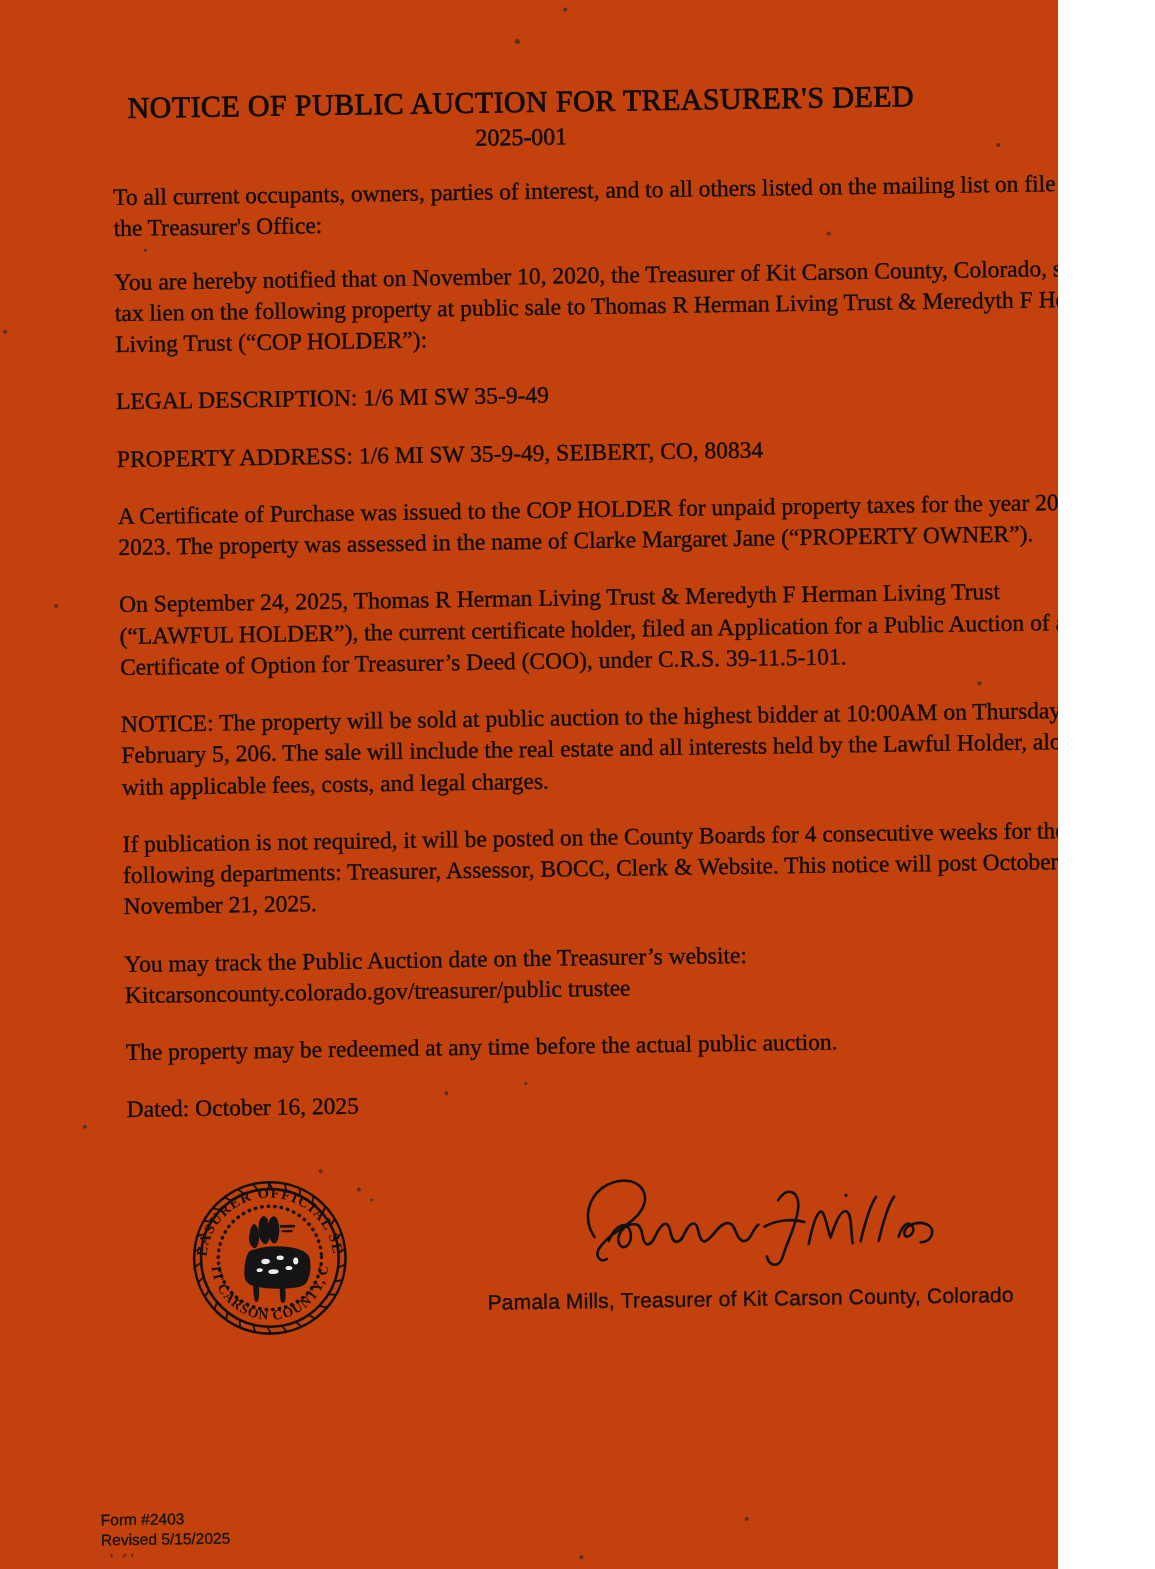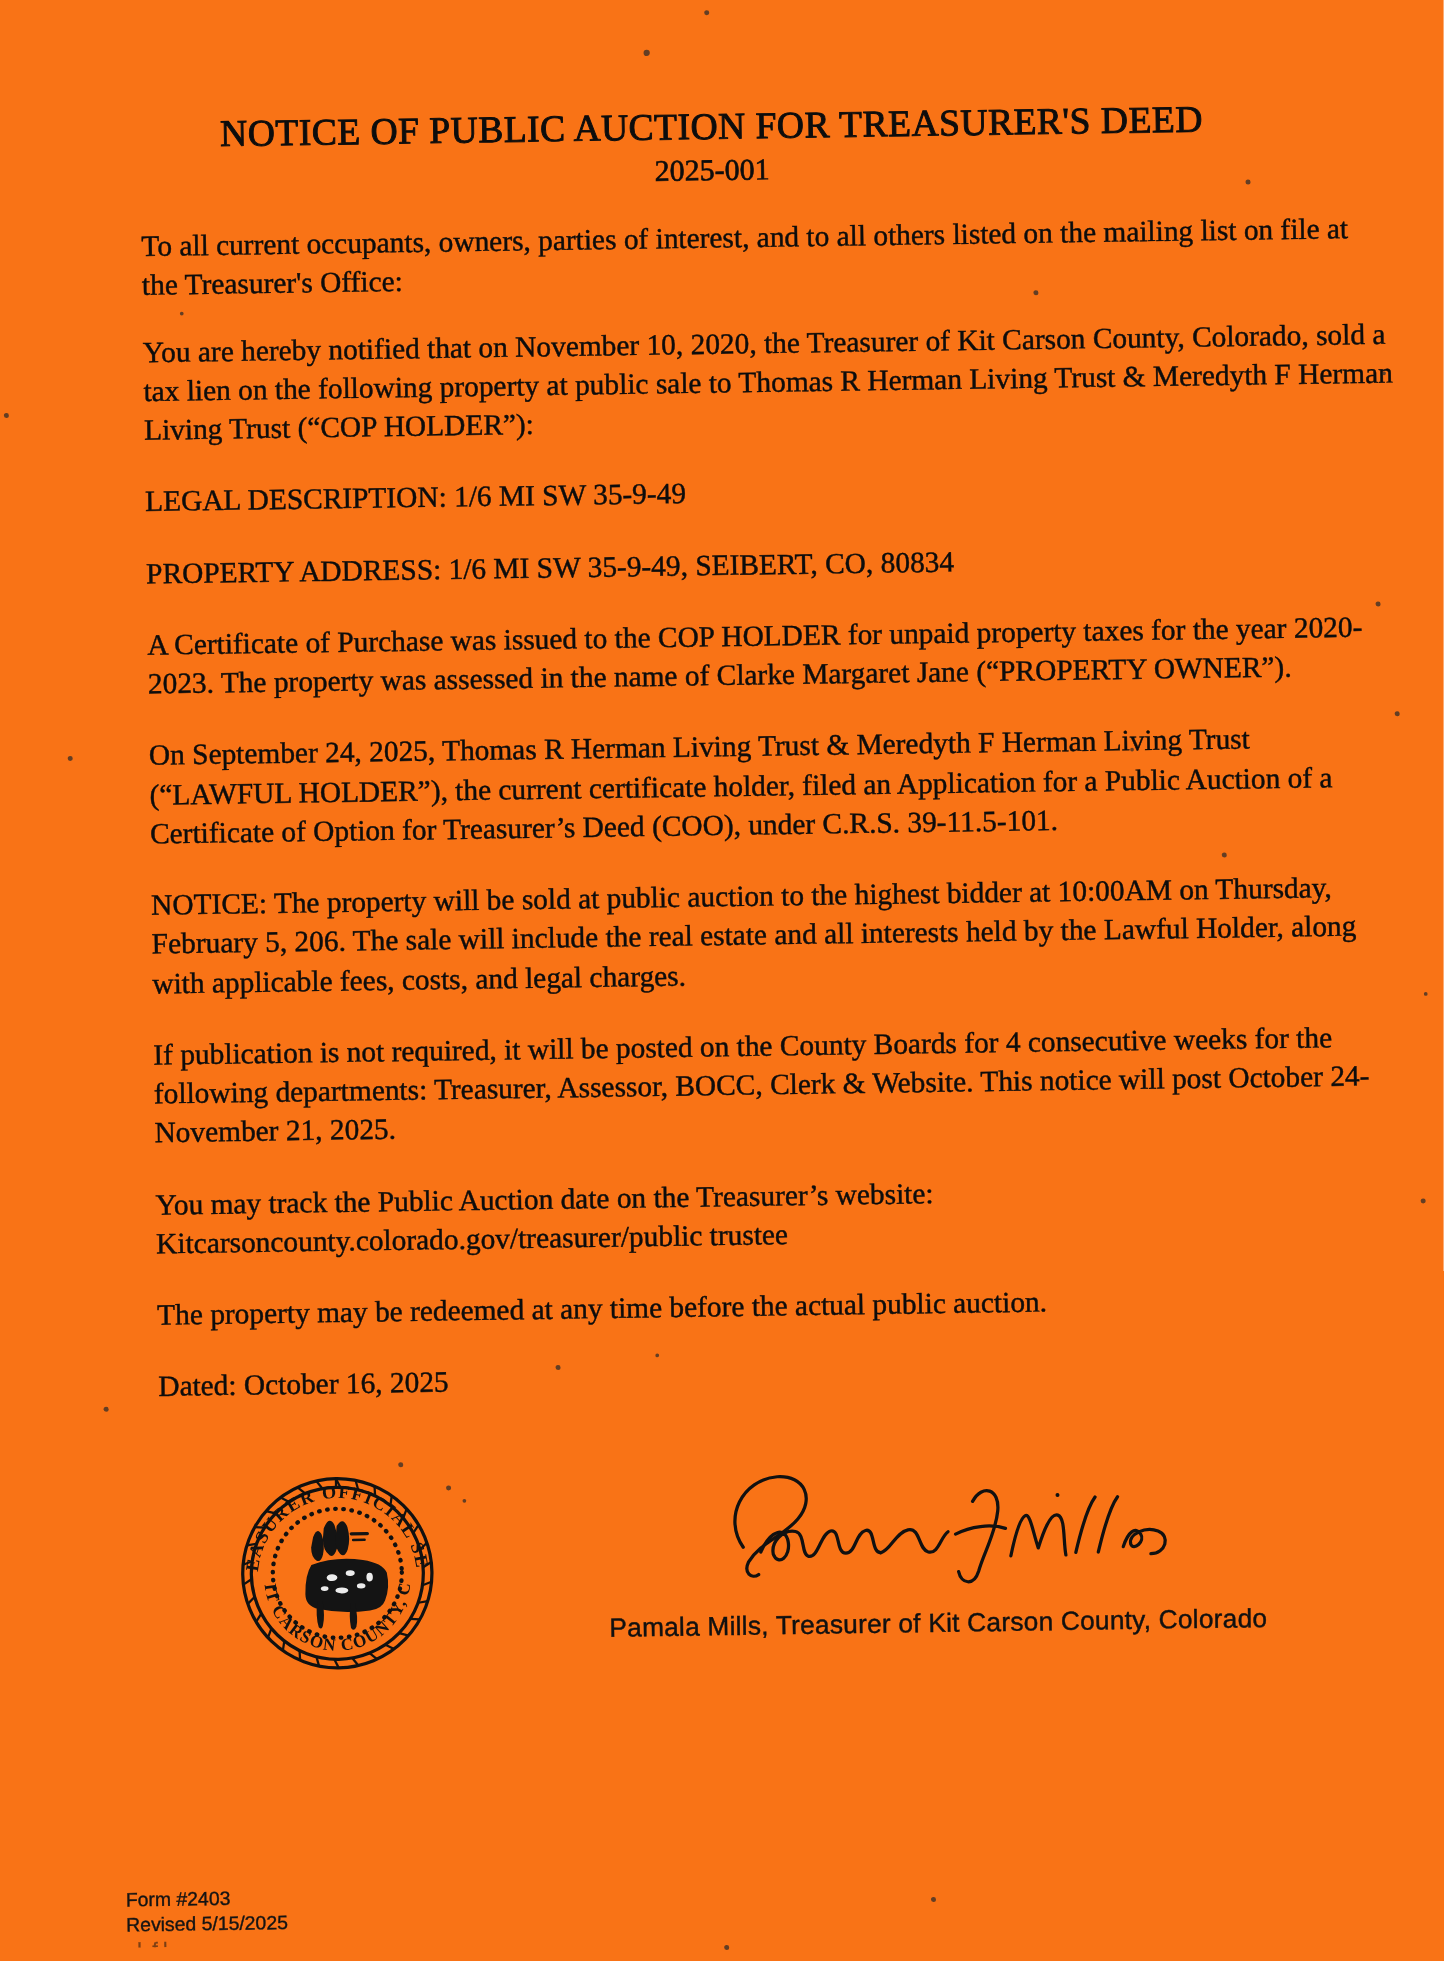--- a/index.html
+++ b/index.html
@@ -3,23 +3,23 @@
 <meta charset="utf-8">
 <title>Notice of Public Auction for Treasurer's Deed</title>
 <style>
   html, body {
     margin: 0;
     padding: 0;
     background: #ffffff;
   }
   .page {
     position: relative;
-    width: 1155px;
+    width: 1058px;
     height: 1569px;
-    background: #f97316;
+    background: #c2410c;
     overflow: hidden;
     font-family: "Liberation Serif", "DejaVu Serif", serif;
     color: #0d0d0d;
   }
   
   .scan {
     position: absolute;
     inset: 0;
     transform: rotate(-0.85deg);
     transform-origin: 50% 42%;

